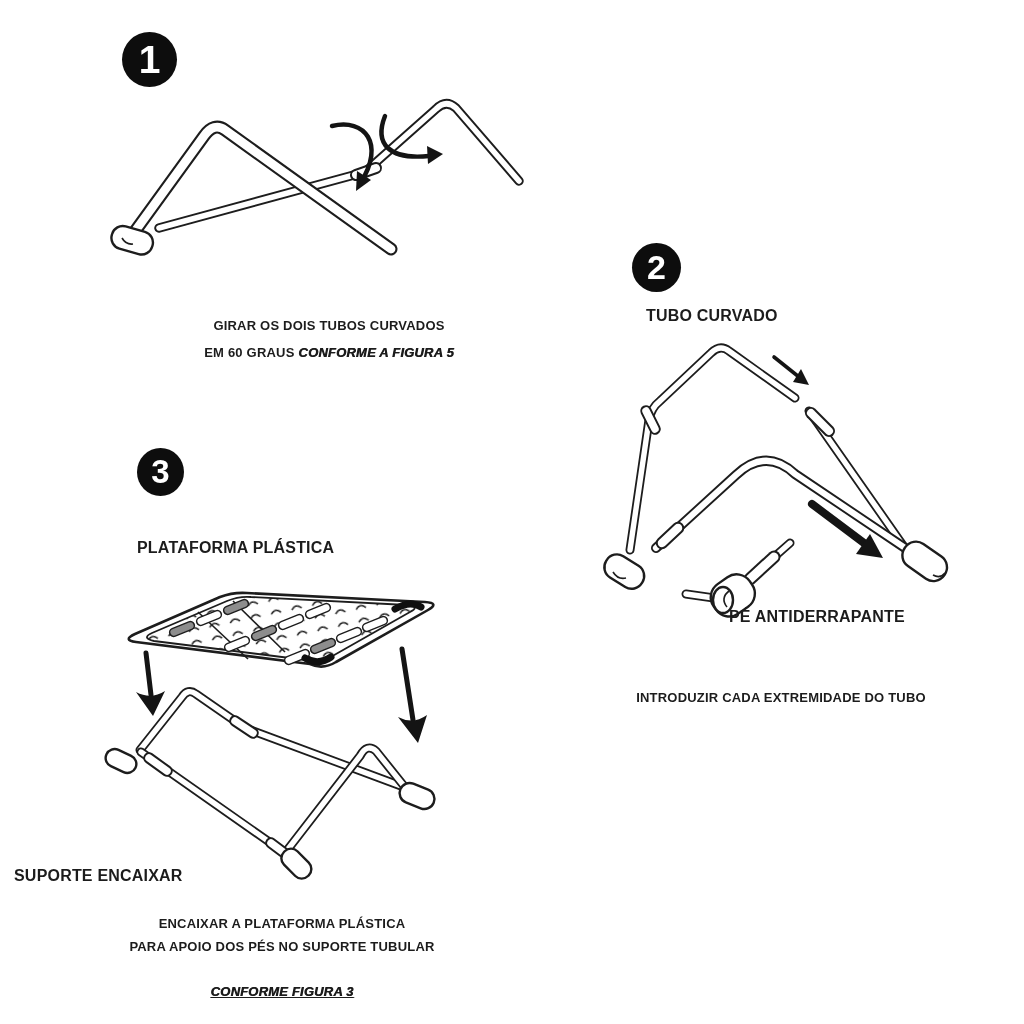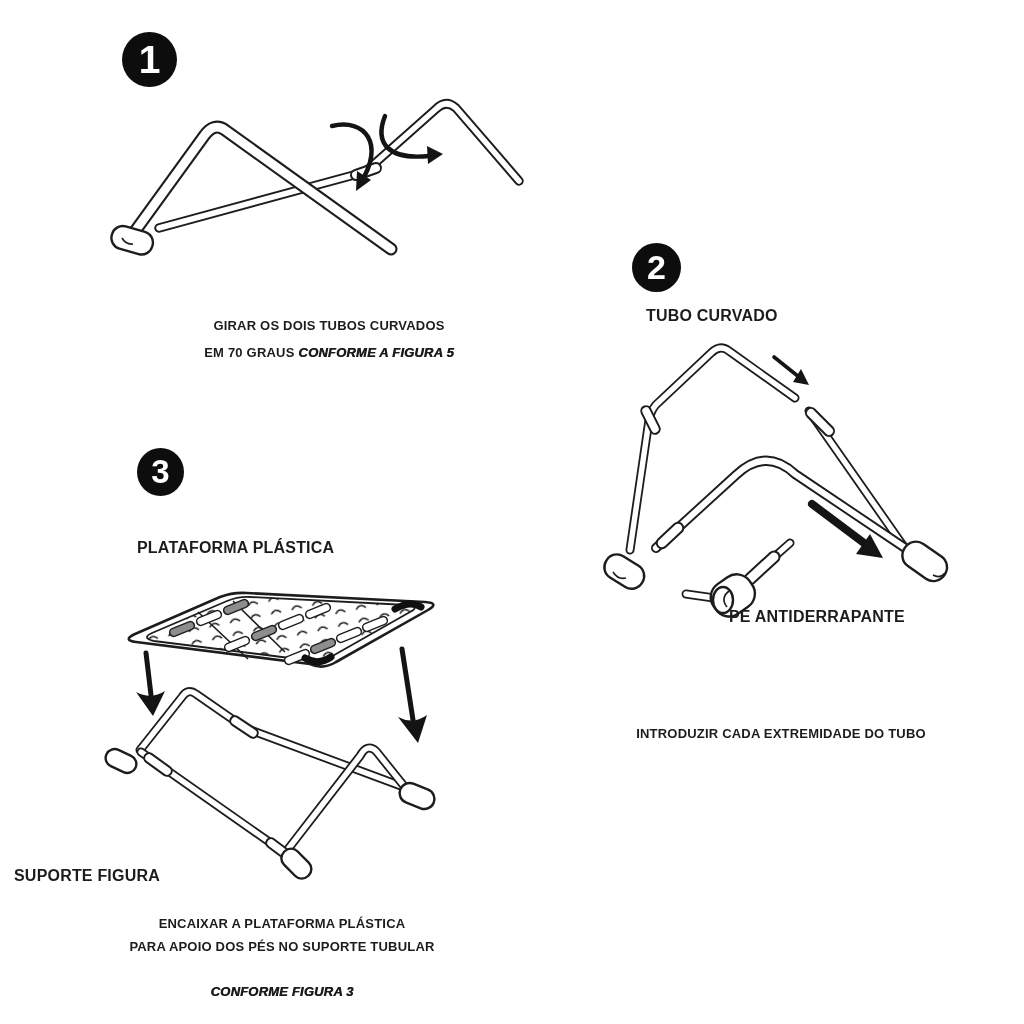--- a/index.html
+++ b/index.html
@@ -18,23 +18,23 @@
   .badge.b3{left:137px;top:448px;width:47px;height:48px;font-size:33px;}
   .label{
     position:absolute;font-size:16px;font-weight:bold;letter-spacing:.2px;
     text-align:left;line-height:20px;white-space:nowrap;
   }
   .caption{
     position:absolute;font-size:13px;font-weight:bold;letter-spacing:.2px;
     text-align:center;
   }
   .cap1{left:98px;top:312px;width:462px;line-height:27px;}
-  .cap2{left:550px;top:722px;width:462px;line-height:24px;}
+  .cap2{left:550px;top:686px;width:462px;line-height:24px;}
   .cap3{left:51px;top:912px;width:462px;line-height:23px;}
-  .cap3b{left:51px;top:980px;width:462px;line-height:23px;}
+  .cap3b{left:51px;top:980px;width:462px;line-height:23px;text-decoration:underline;}
   .emph{font-style:italic;text-shadow:0.5px 0 0 currentColor;}
   
   .t-out{fill:none;stroke:#1d1d1d;stroke-linecap:round;stroke-linejoin:round;}
   .t-in{fill:none;stroke:#ffffff;stroke-linecap:round;stroke-linejoin:round;}
   .cap-piece{fill:#ffffff;stroke:#1d1d1d;stroke-width:2.4;}
   .ln{fill:none;stroke:#1d1d1d;stroke-width:1.6;}
   .arr{fill:none;stroke:#141414;stroke-linecap:round;}
   .ah{fill:#141414;stroke:none;}
   .plate-outer{fill:#ffffff;stroke:#1d1d1d;stroke-width:2.6;stroke-linejoin:round;}
   .plate-inner{fill:url(#perf);stroke:#1d1d1d;stroke-width:1.8;stroke-linejoin:round;}
@@ -77,21 +77,21 @@
         <polygon class="ah" points="261,99 276,88 262,79"></polygon>
       </g>
       <g>
         <path class="arr" stroke-width="4.5" d="M 290,24 C 279,52 294,68 334,64"></path>
         <polygon class="ah" points="348,62 332,54 333,72"></polygon>
       </g>
     </svg>
 
     <div class="caption cap1">
       <div>GIRAR OS DOIS TUBOS CURVADOS</div>
-      <div><span>EM 70 GRAUS </span><span class="emph">CONFORME A FIGURA 5</span></div>
+      <div><span>EM 60 GRAUS </span><span class="emph">CONFORME A FIGURA 5</span></div>
     </div>
   </section>
 
   
   <section style="display:contents">
     <div class="badge b2">
       <span>2</span>
     </div>
 
     <div class="label" style="left:646px;top:306px;width:300px">TUBO CURVADO</div>
@@ -218,21 +218,21 @@
         </g>
         <g transform="rotate(45 211 299)">
           <rect class="cap-piece" x="194" y="289" width="34" height="19" rx="9"></rect>
         </g>
         <g transform="rotate(22 332 231)">
           <rect class="cap-piece" x="314" y="221" width="36" height="20" rx="10"></rect>
         </g>
       </g>
     </svg>
 
-    <div class="label" style="left:14px;top:866px;width:300px">SUPORTE FIGURA</div>
+    <div class="label" style="left:14px;top:866px;width:300px">SUPORTE ENCAIXAR</div>
 
     <div class="caption cap3">
       <div>ENCAIXAR A PLATAFORMA PLÁSTICA</div>
       <div>PARA APOIO DOS PÉS NO SUPORTE TUBULAR</div>
     </div>
     <div class="caption cap3b emph">CONFORME FIGURA 3</div>
   </section>
 
 </div>
 

